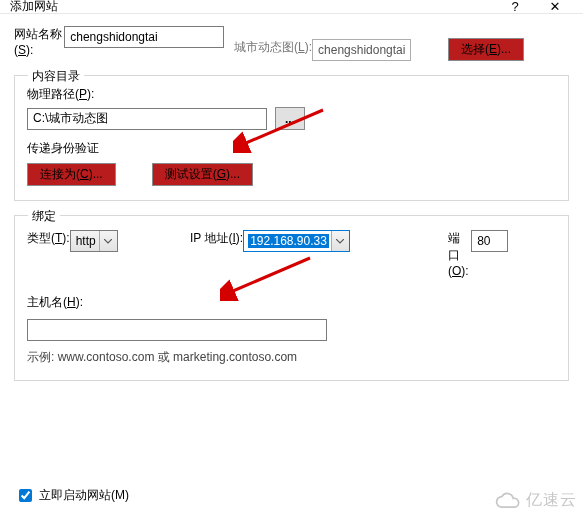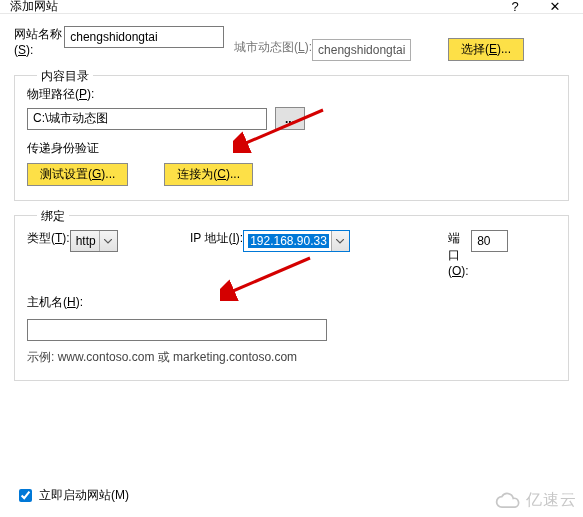--- a/index.html
+++ b/index.html
@@ -55,37 +55,37 @@
   .readonly {
     border: 1px solid #adadad;
     background: #fff;
     color: #555;
     padding: 3px 5px;
     height: 22px;
   }
   .btn-std {
     height: 23px;
     border: 1px solid #8a8a8a;
-    background: #fde047;
+    background: #b91c1c;
     font-family: inherit;
     font-size: 12px;
     padding: 0 12px;
     cursor: default;
     color: #000;
   }
   .btn-std .ul { text-decoration: underline; }
   .fieldset {
     border: 1px solid #d8d8d8;
     margin-top: 14px;
     padding: 10px 12px 14px 12px;
     position: relative;
   }
   .legend {
     position: absolute;
-    top: -8px; left: 22px;
+    top: -8px; left: 13px;
     background: #fff;
     padding: 0 4px;
     font-size: 12px;
   }
   .phys-row { display: flex; align-items: center; gap: 8px; margin-bottom: 10px; }
   .phys-row input { width: 240px; }
   .browse-btn {
     height: 23px; width: 30px;
     border: 1px solid #8a8a8a;
     background: #e1e1e1;
@@ -187,24 +187,24 @@
       <span>物理路径(</span><span class="ul">P</span><span>):</span>
     </div>
     <div class="phys-row">
       <input type="text" value="C:\城市动态图" style="">
       <button class="browse-btn">...</button>
     </div>
 
     <div class="auth-label">传递身份验证</div>
     <div class="auth-btns">
       <button class="btn-std">
-        <span>测试设置(</span><span class="ul">G</span><span>)...</span>
+        <span>连接为(</span><span class="ul">C</span><span>)...</span>
       </button>
       <button class="btn-std">
-        <span>连接为(</span><span class="ul">C</span><span>)...</span>
+        <span>测试设置(</span><span class="ul">G</span><span>)...</span>
       </button>
     </div>
   </div>
 
   <div class="fieldset">
     <div class="legend">绑定</div>
 
     <div class="bind-row">
       <div class="field-col">
         <div class="lbl">

